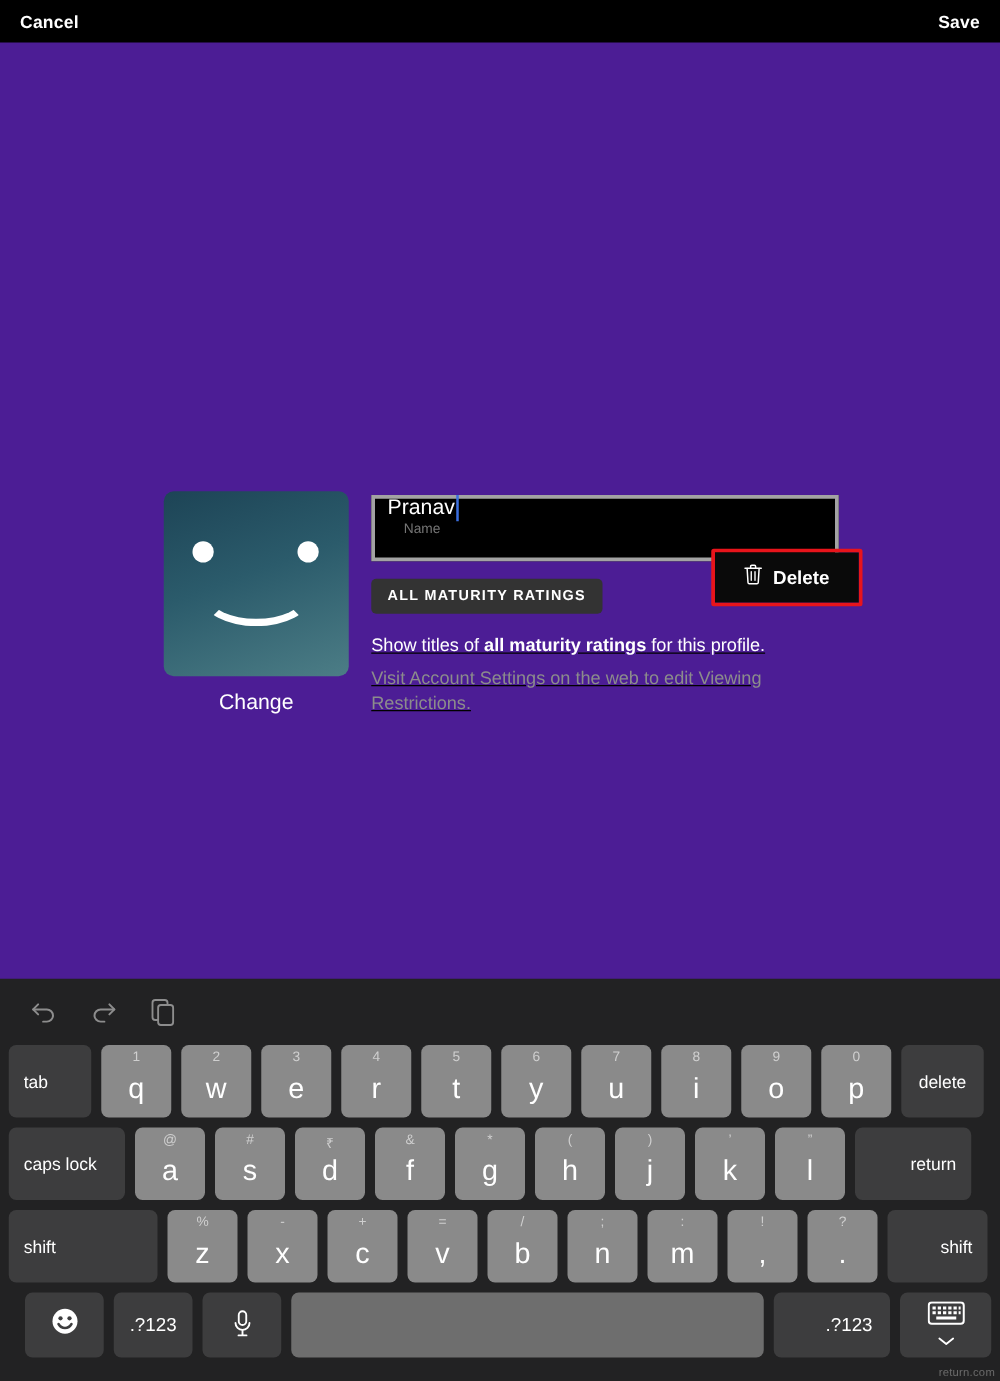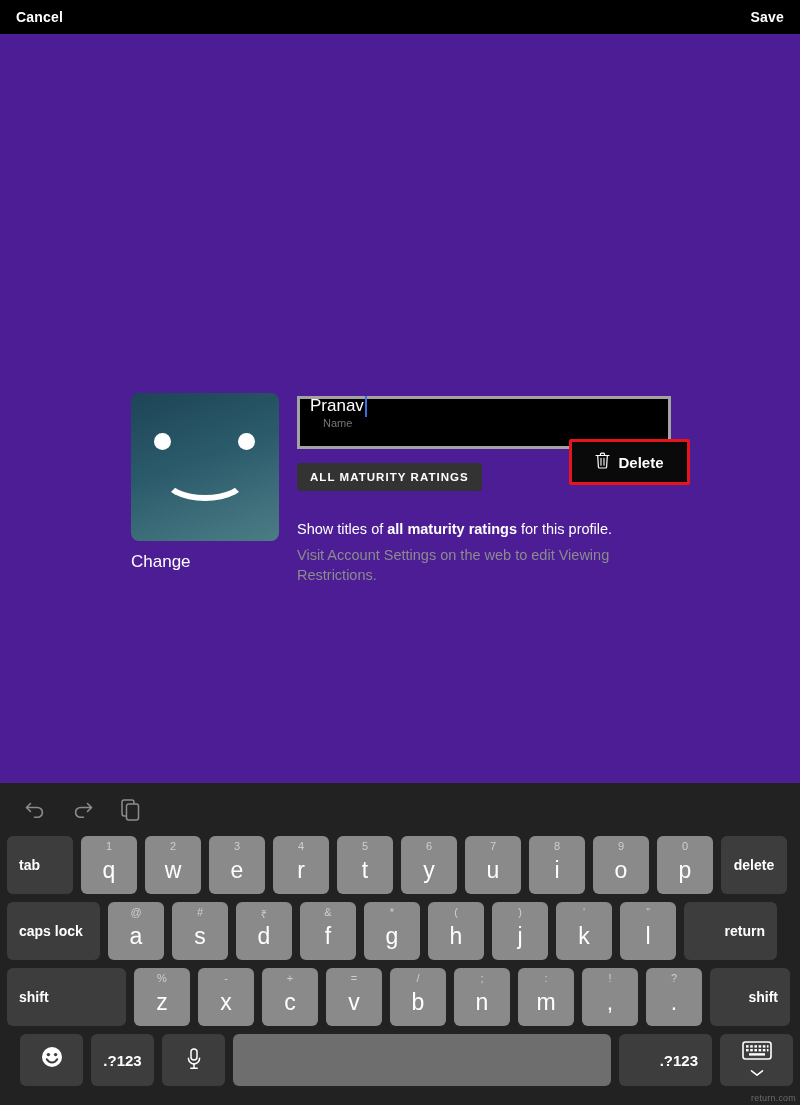--- a/index.html
+++ b/index.html
@@ -84,20 +84,21 @@
     left: 31px; top: 62px;
     width: 86px; height: 46px;
     border: 6px solid #ffffff;
     border-top-color: transparent;
     border-left-color: transparent;
     border-right-color: transparent;
     border-radius: 50%;
   }
   .change-label {
     margin-top: 11px;
+    text-align: center;
     color: #ffffff;
     font-size: 17px;
     cursor: pointer;
   }
 
   .fields-col {
     position: absolute;
     left: 297px;
     top: 16px;
     width: 380px;
@@ -175,21 +176,21 @@
     gap: 8px;
     cursor: pointer;
   }
   .delete-label {
     color: #ffffff;
     font-size: 15px;
     font-weight: bold;
   }
   .trash-icon { display: block; }
 
-  .desc-block { margin-top: 26px; width: 340px; }
+  .desc-block { margin-top: 14px; width: 340px; text-decoration: underline; }
   .desc-line-1 {
     color: #ffffff;
     font-size: 14.5px;
     line-height: 1.45;
   }
   .desc-line-1 b { font-weight: bold; }
   .desc-line-2 {
     margin-top: 6px;
     color: #8c8c8c;
     font-size: 14.5px;
@@ -264,21 +265,21 @@
     top: 4px;
     left: 0; right: 0;
     text-align: center;
     font-size: 11px;
     color: #cfcfcf;
     font-weight: 400;
   }
   .key.mod {
     background: #3d3d3e;
     font-size: 14px;
-    font-weight: 700;
+    font-weight: 400;
     color: #ffffff;
   }
   .key.mod.left  { justify-content: flex-start; padding-left: 12px; }
   .key.mod.right { justify-content: flex-end; padding-right: 12px; }
   .key.tab       { width: 66px; }
   .key.delete    { width: 66px; justify-content: center; }
   .key.caps      { width: 93px; }
   .key.return    { width: 93px; }
   .key.shift-l   { width: 119px; }
   .key.shift-r   { width: 80px; }

